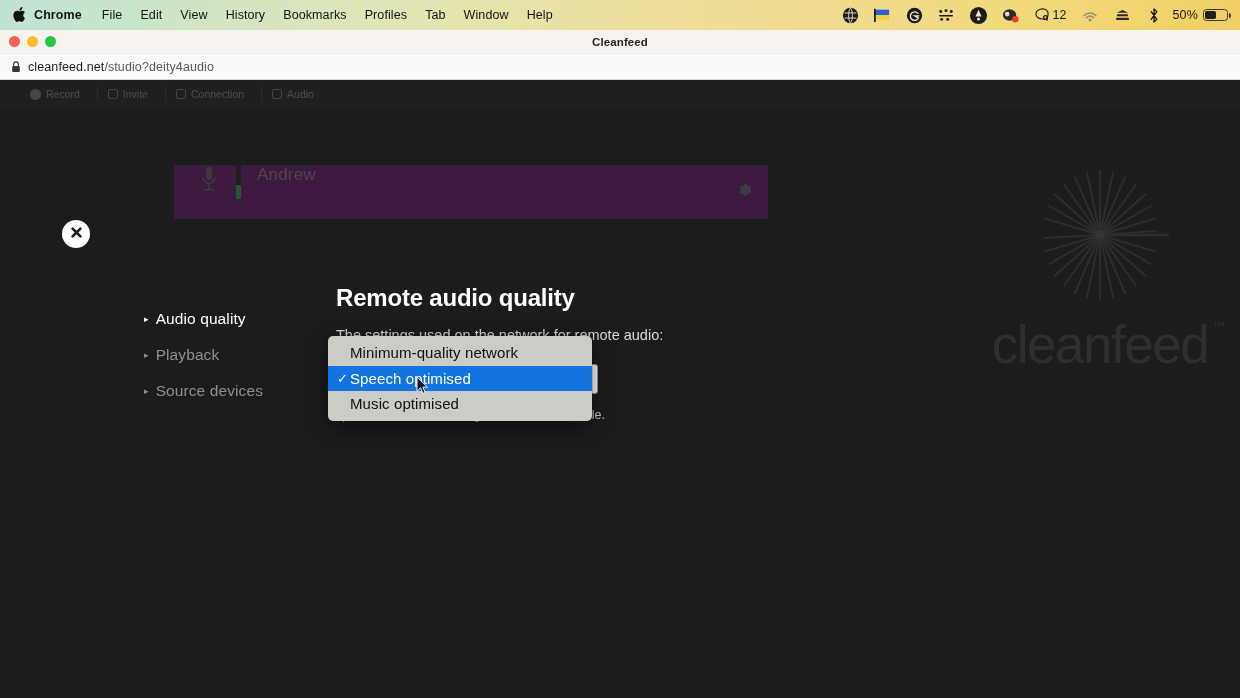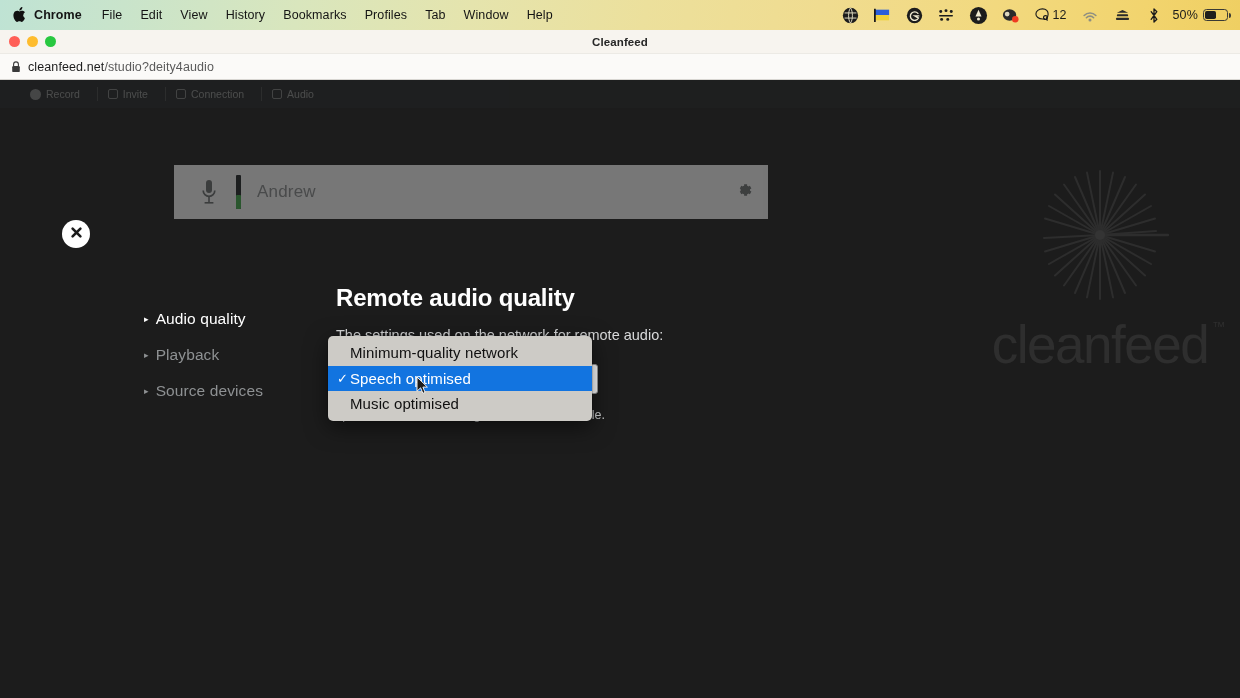--- a/index.html
+++ b/index.html
@@ -110,22 +110,22 @@
   .tb-sq { width: 10px; height: 10px; border: 1.4px solid #aeb2b2; border-radius: 2px; flex:none; }
   .tb-sep { width: 1px; height: 14px; background: #5a5f60; margin: 0 6px; }
 
   
   .studio-panel {
     position: absolute; left: 174px; top: 85px;
     width: 594px;
     opacity: .40;
   }
   .sp-row {
-    height: 54px; background: #ffffff;
-    display: flex; align-items: center;
+    height: 54px; background: #701a75;
+    display: flex; align-items: flex-start;
     padding: 0 12px; margin-bottom: 4px;
     position: relative;
   }
   .sp-mic { width: 46px; display: flex; justify-content: center; }
   .sp-meter {
     width: 5px; height: 34px; background: #1e2325; border-radius: 1px;
     position: relative; margin: 0 16px 0 4px;
   }
   .sp-meter > i {
     position: absolute; left: 0; right: 0; bottom: 0; height: 40%;

